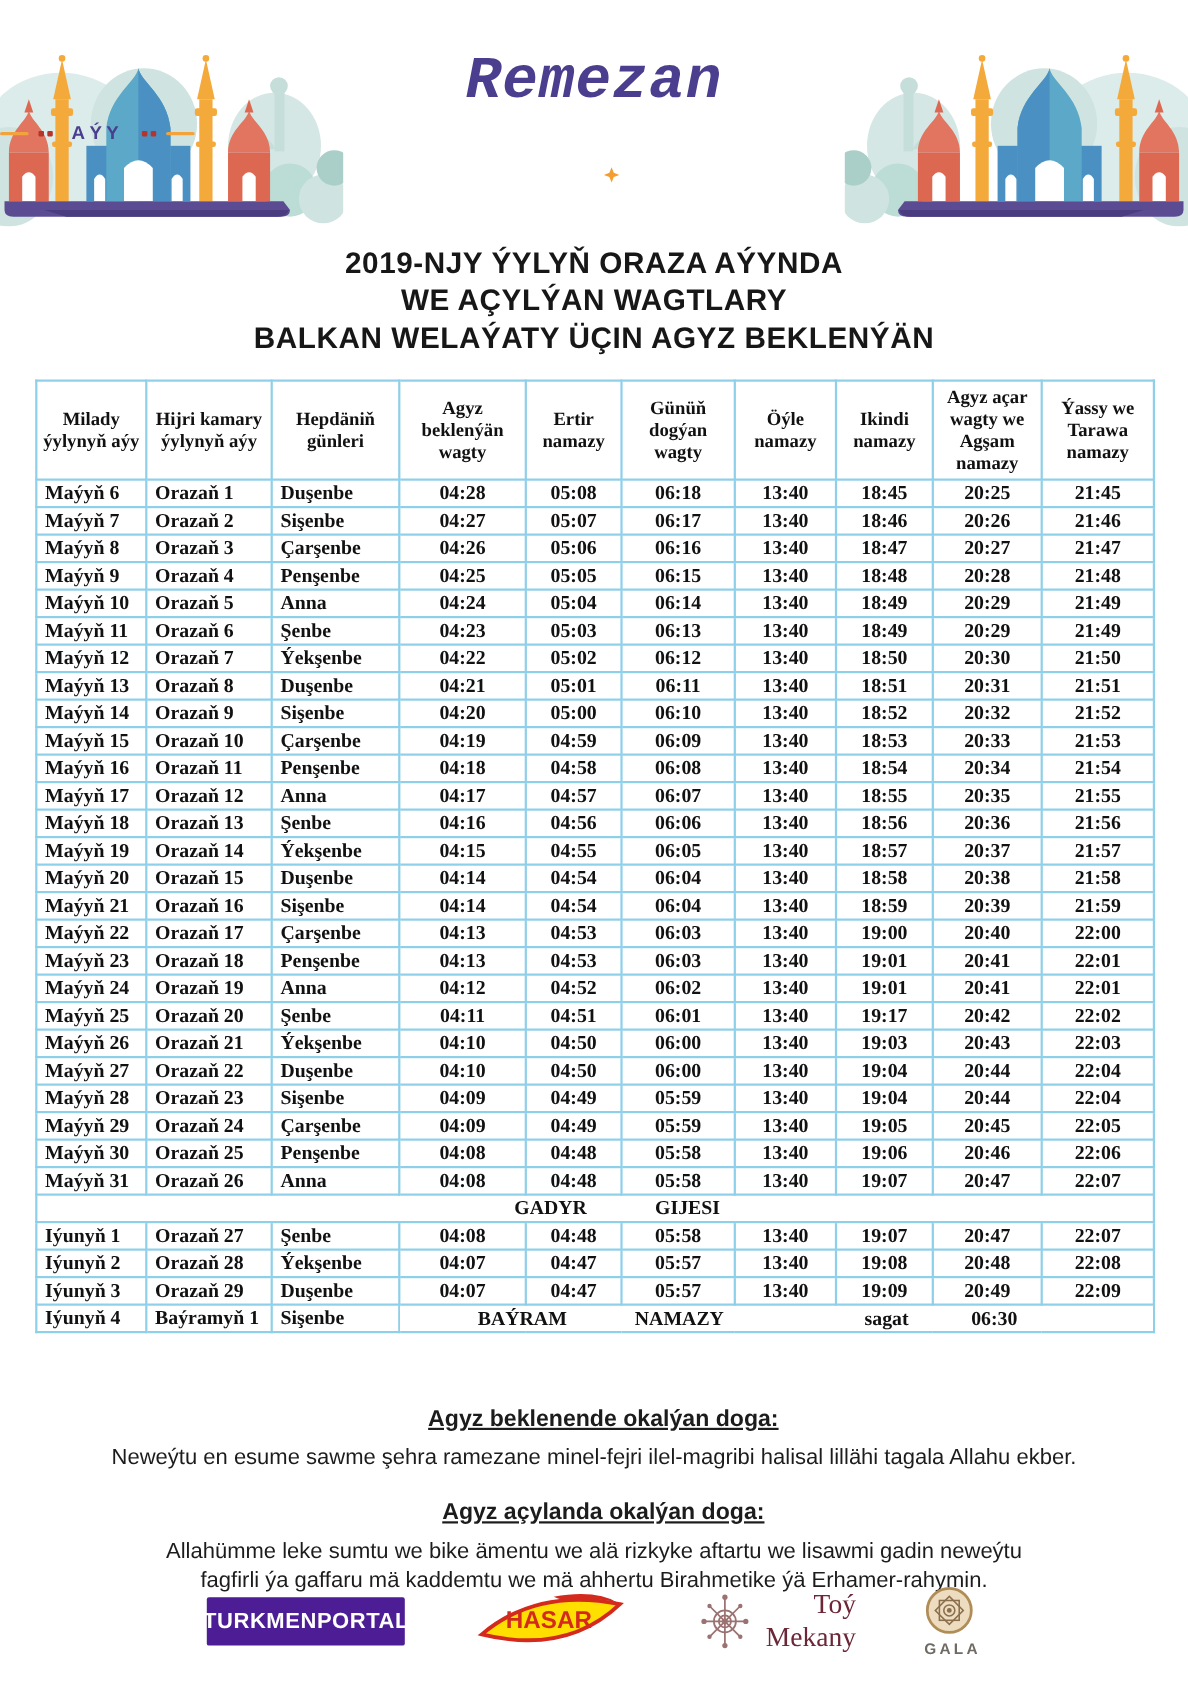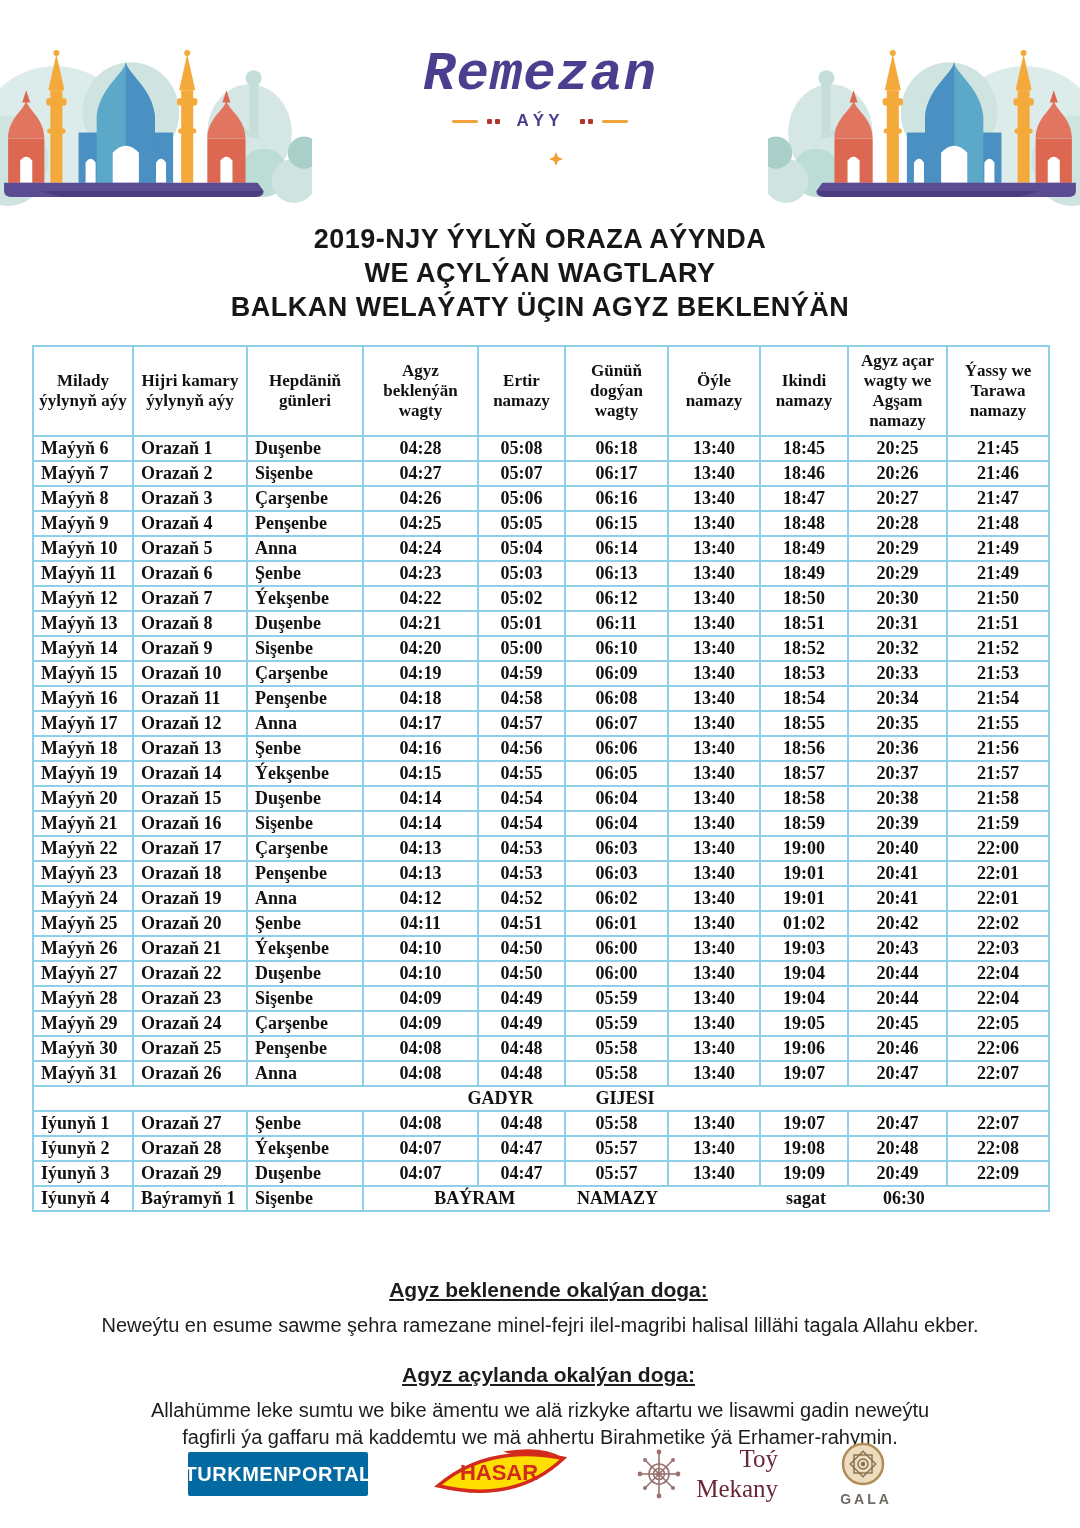--- a/index.html
+++ b/index.html
@@ -8,21 +8,21 @@
 
   
   .deco{position:absolute;top:40px;width:312px;height:166px;}
   .deco-left{left:0;}
   .deco-right{right:0;transform:scaleX(-1);}
 
   
   .logo-block{position:absolute;top:48px;left:0;width:100%;text-align:center;}
   .logo-script{font-family:Liberation Mono, monospace;font-style:italic;font-weight:bold;
                font-size:54px;line-height:1.0;color:#4c3e8e;letter-spacing:1px;}
-  .logo-sub{margin-top:9px;display:flex;justify-content:center;align-items:center;gap:9px;}
+  .logo-sub{margin-top:9px;display:flex;align-items:center;gap:9px;}
   .logo-sub .dash{display:inline-block;width:26px;height:3px;background:#f2a33c;border-radius:2px;}
   .logo-sub .dots{display:inline-flex;gap:3px;}
   .logo-sub .dots i{display:inline-block;width:5px;height:5px;background:#b6352b;border-radius:1px;}
   .logo-sub .ayy{font-weight:bold;font-size:17px;letter-spacing:4px;color:#4c3e8e;padding:0 8px;}
   .moon-wrap{margin-top:6px;}
 
   
   .title{position:absolute;top:222px;left:0;width:100%;text-align:center;
          font-weight:bold;font-size:27px;line-height:34px;color:#171717;letter-spacing:0.5px;}
 
@@ -45,21 +45,21 @@
 
   
   .prayers{position:absolute;top:1278px;left:0;width:100%;text-align:center;color:#1c1c1c;}
   .prayer-heading{font-weight:bold;font-size:21px;text-decoration:underline;margin:0 0 10px 17px;}
   .prayer-text{font-size:20px;line-height:27px;margin:0 auto;white-space:nowrap;}
   .prayer-gap{height:24px;}
 
   
   .footer-logos{position:absolute;top:1441px;left:0;width:100%;display:flex;
                 justify-content:center;align-items:center;gap:62px;}
-  .logo-turkmenportal{width:180px;height:44px;background:#0369a1;color:#ffffff;
+  .logo-turkmenportal{width:180px;height:44px;background:#4c1d95;color:#ffffff;
       display:flex;align-items:center;justify-content:center;font-weight:bold;
       font-size:20px;letter-spacing:0.5px;border-radius:2px;}
   .logo-toymekany{display:flex;align-items:center;gap:12px;}
   .toymekany-text{font-family:"Liberation Serif",serif;font-size:25px;line-height:30px;
       color:#6b2737;text-align:right;}
   .logo-gala{display:flex;flex-direction:column;align-items:flex-start;gap:4px;}
   .gala-text{font-size:14px;letter-spacing:3px;color:#6f6a63;font-weight:bold;}
 </style>
 </head>
 <body>
@@ -453,21 +453,21 @@
           <td class="c9">22:01</td>
         </tr>
         <tr>
           <td class="c0">Maýyň 25</td>
           <td class="c1">Orazaň 20</td>
           <td class="c2">Şenbe</td>
           <td class="c3">04:11</td>
           <td class="c4">04:51</td>
           <td class="c5">06:01</td>
           <td class="c6">13:40</td>
-          <td class="c7">01:02</td>
+          <td class="c7">19:17</td>
           <td class="c8">20:42</td>
           <td class="c9">22:02</td>
         </tr>
         <tr>
           <td class="c0">Maýyň 26</td>
           <td class="c1">Orazaň 21</td>
           <td class="c2">Ýekşenbe</td>
           <td class="c3">04:10</td>
           <td class="c4">04:50</td>
           <td class="c5">06:00</td>

